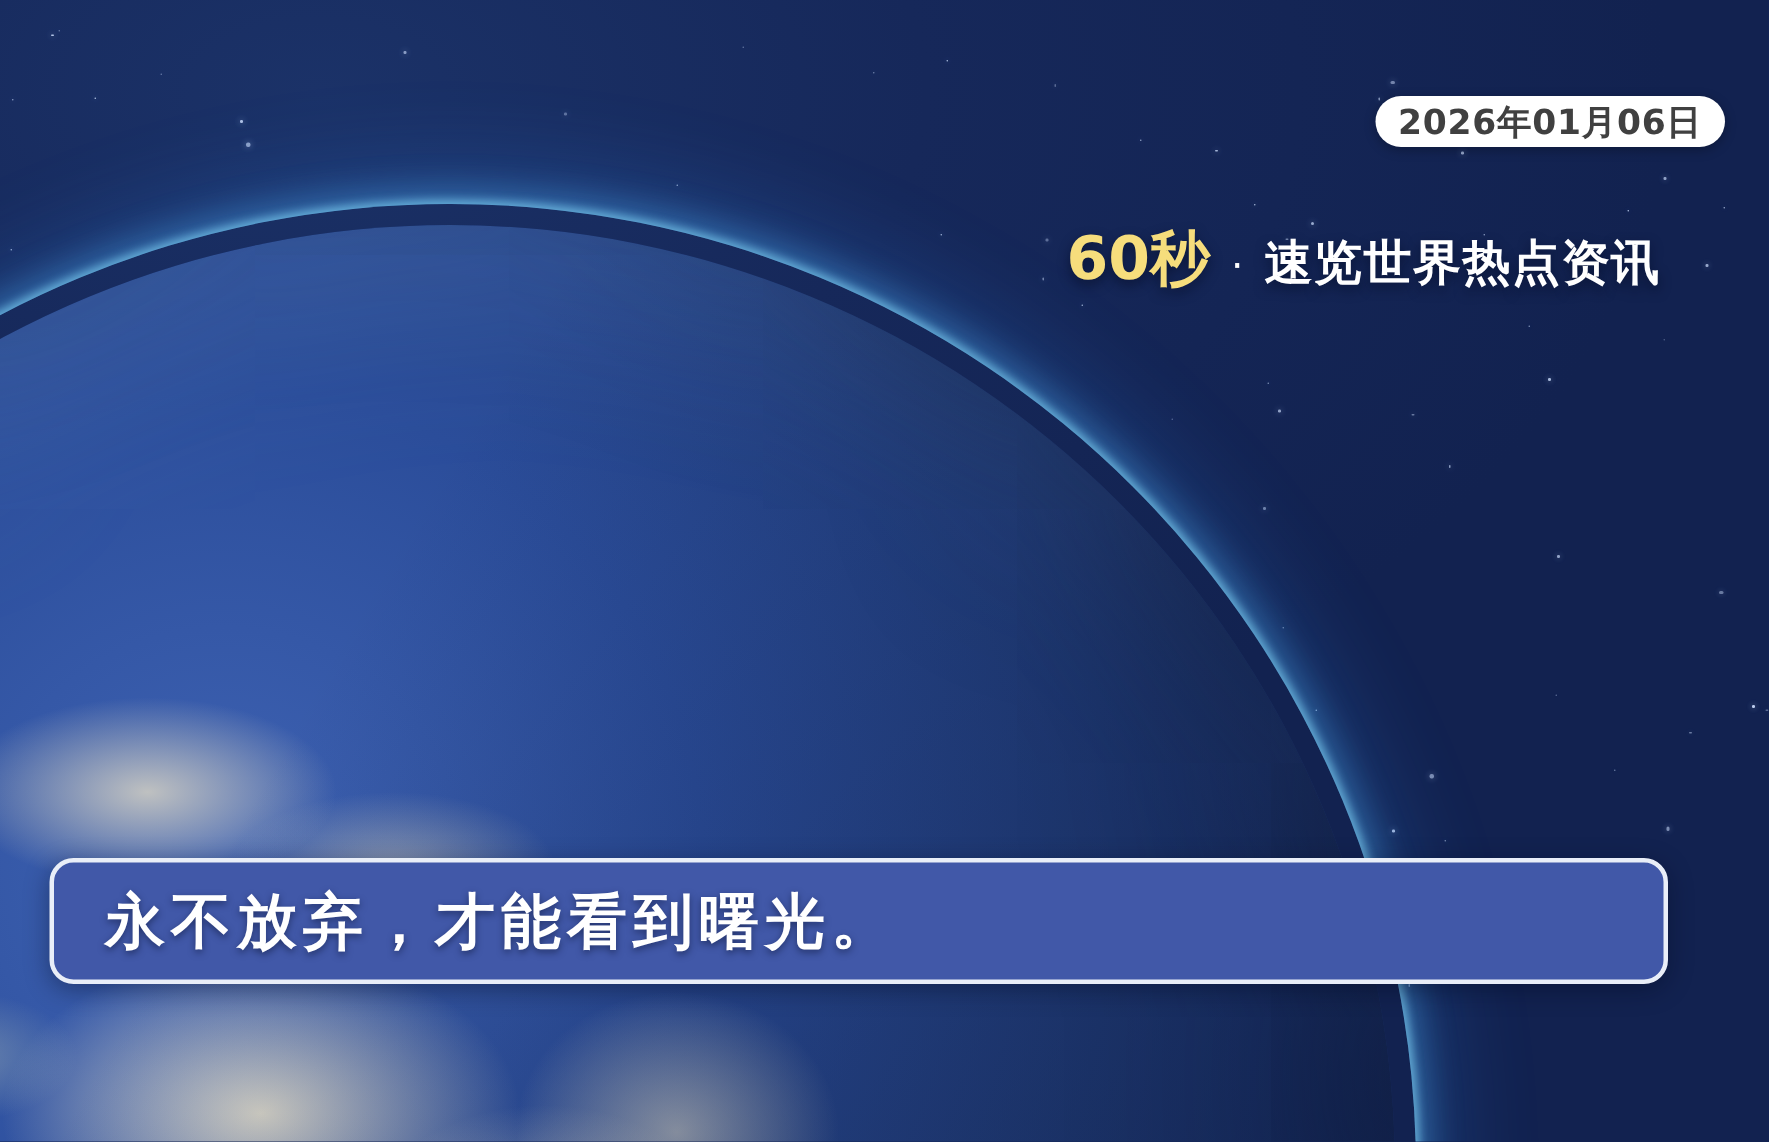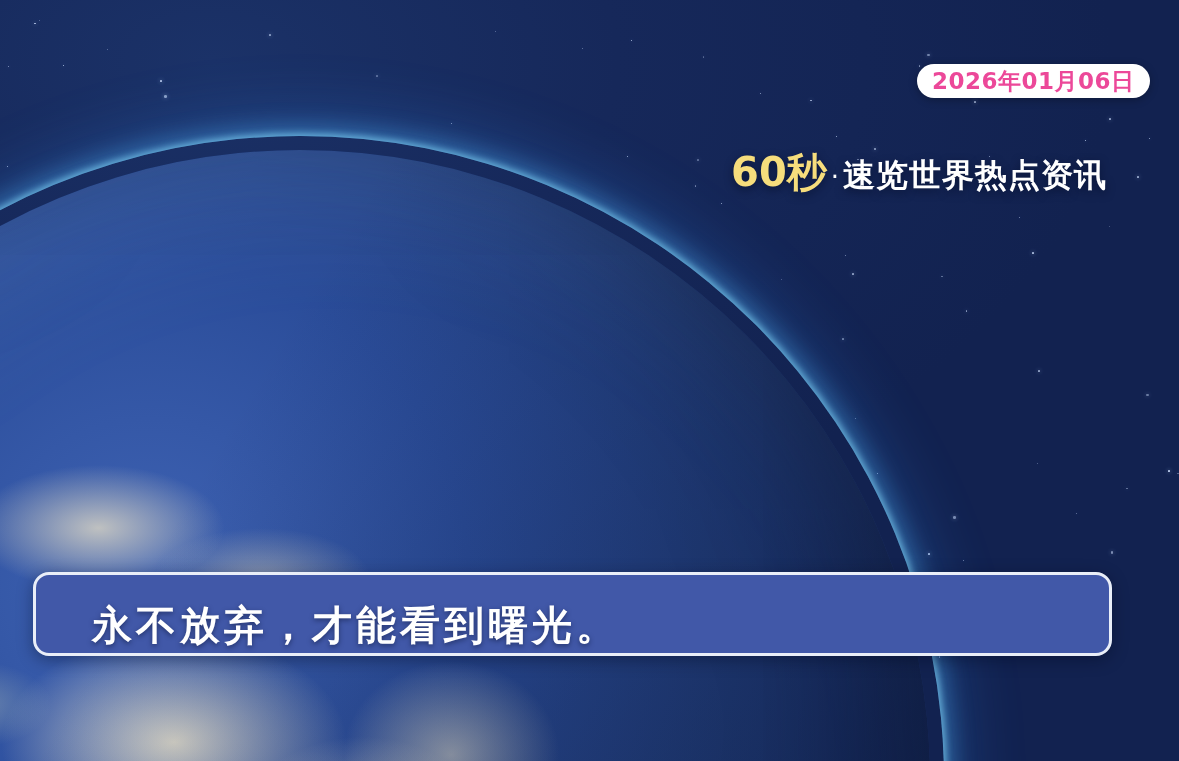--- a/index.html
+++ b/index.html
@@ -66,29 +66,29 @@
     font-family:"DejaVu Sans","Liberation Sans",sans-serif;
   }
   .t1{font-size:150px;color:#F6E08C;text-shadow:0 6px 18px rgba(6,14,40,.55);}
   .t2{font-size:150px;color:#ffffff;text-shadow:0 6px 18px rgba(6,14,40,.55);margin-top:6px;margin-left:-10px;}
 
   
   .date-pill{
     position:absolute;left:917px;top:64px;z-index:7;
     height:34px;padding:0 15px;border-radius:18px;background:#ffffff;
     display:flex;align-items:center;justify-content:center;
-    color:#ec4899;font-size:23px;font-weight:bold;letter-spacing:.5px;
+    color:#404040;font-size:23px;font-weight:bold;letter-spacing:.5px;
     box-shadow:0 2px 8px rgba(0,0,0,.28);
     font-family:"DejaVu Sans","Liberation Sans",sans-serif;
   }
 
   
   .tagline{
     position:absolute;right:72px;top:145px;z-index:7;
-    display:flex;align-items:baseline;gap:2px;white-space:nowrap;
+    display:flex;align-items:baseline;gap:12px;white-space:nowrap;
     font-family:"DejaVu Sans","Liberation Sans",sans-serif;
   }
   .tag-60{font-size:40px;font-weight:bold;color:#F6DD7C;text-shadow:0 3px 8px rgba(5,12,36,.6);}
   .tag-dot{font-size:26px;color:#ffffff;padding:0 2px;}
   .tag-txt{font-size:32px;font-weight:bold;color:#ffffff;letter-spacing:1px;text-shadow:0 3px 8px rgba(5,12,36,.6);}
 
   
   .card{
     position:absolute;left:735px;top:192px;width:377px;height:296px;z-index:7;
     background:#ffffff;display:flex;flex-direction:column;align-items:center;
@@ -100,24 +100,23 @@
     display:flex;align-items:center;gap:14px;
   }
   .dash{display:inline-block;width:20px;height:4px;background:#20306E;}
   .card-week{margin-top:22px;font-size:57px;font-weight:bold;color:#20306E;letter-spacing:5px;line-height:1;}
   .card-lunar{margin-top:26px;font-size:62px;font-weight:bold;color:#20306E;letter-spacing:5px;line-height:1;}
 
   
   .quote{
     position:absolute;left:33px;top:572px;width:1079px;height:84px;z-index:8;
     background:#4158A8;border:3px solid #e9eef8;border-radius:16px;
-    display:flex;align-items:flex-end;
+    display:flex;align-items:center;
     box-shadow:0 4px 16px rgba(4,10,32,.4);
     box-sizing:border-box;
-    padding-left:22px;
   }
   .quote-text{
     padding-left:34px;color:#ffffff;font-size:40px;font-weight:bold;letter-spacing:4px;
     font-family:"DejaVu Sans","Liberation Sans",sans-serif;
     text-shadow:0 2px 5px rgba(8,16,45,.5);white-space:nowrap;
   }
 </style>
 </head>
 <body>
 

